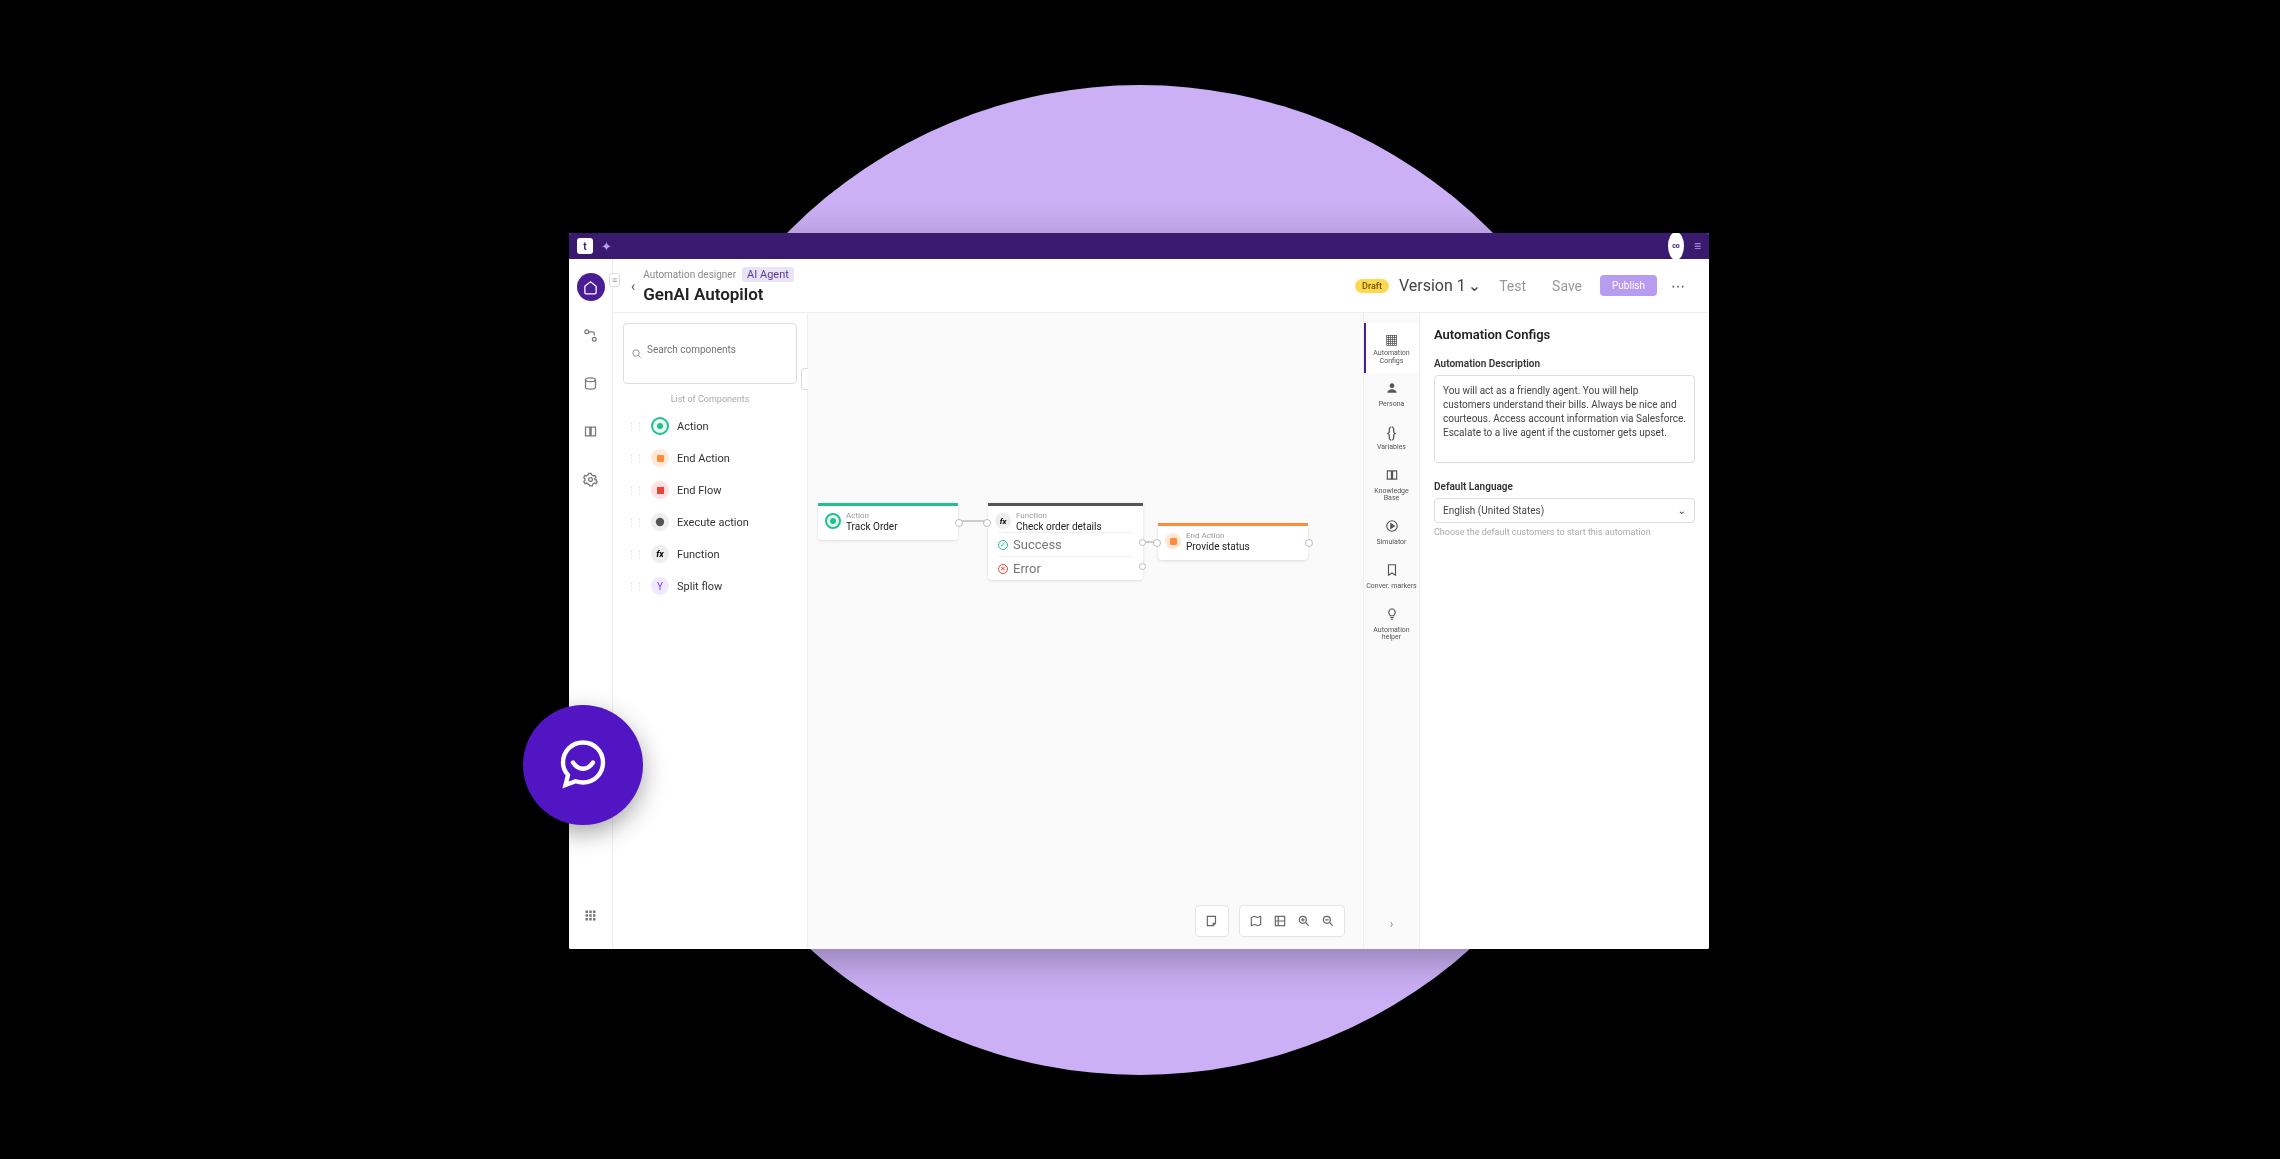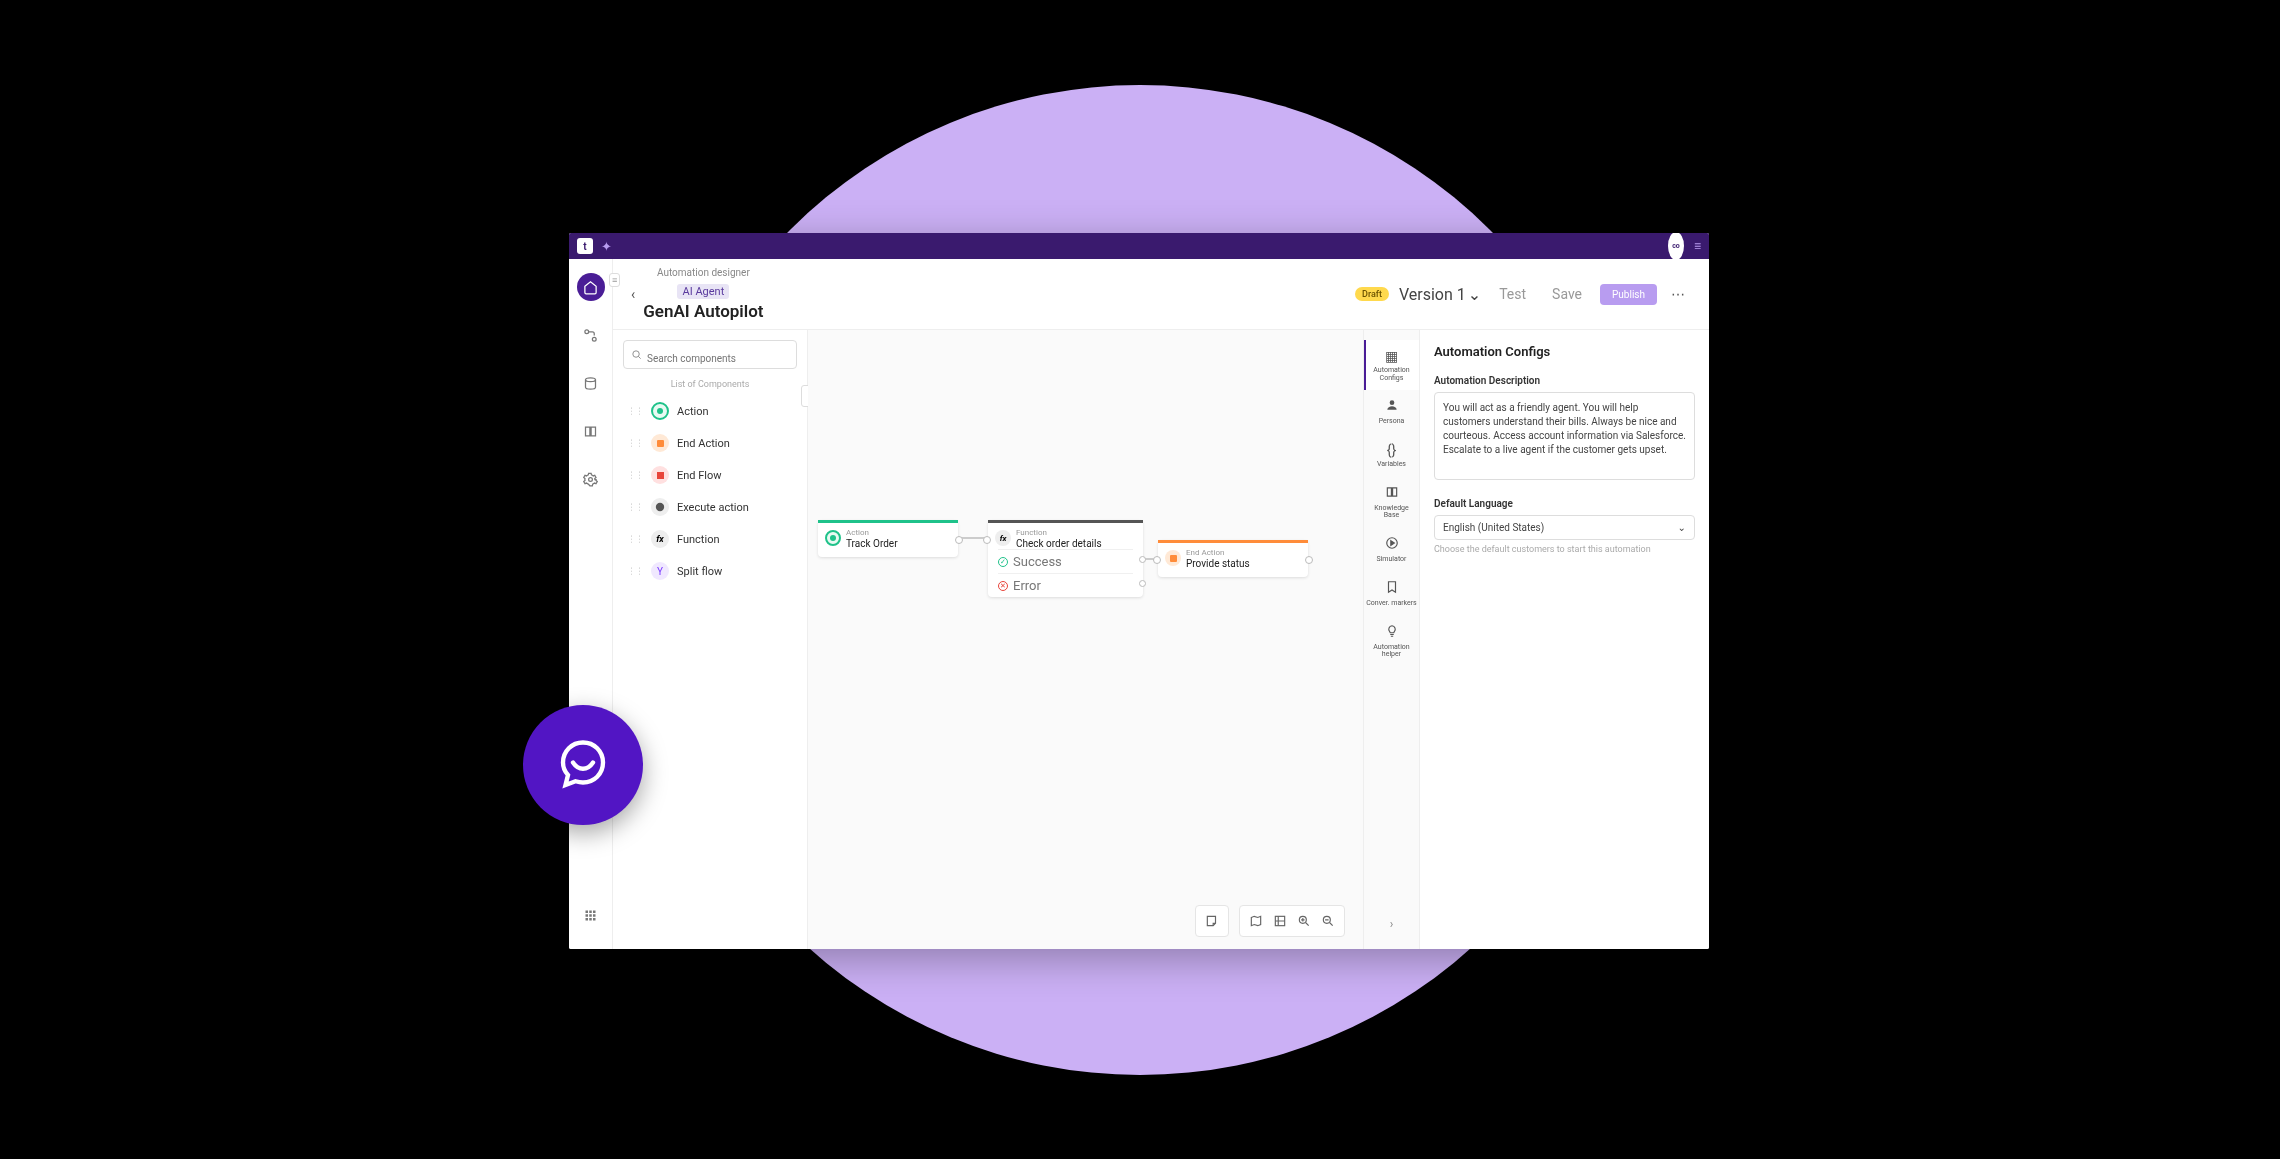--- a/index.html
+++ b/index.html
@@ -24,34 +24,34 @@
   .rail-icon.active { background:#4a1d96; border-radius:50%; color:#fff; position:relative;}
   .rail-icon svg { width:15px; height:15px; }
   .rail-bottom { margin-top:auto; margin-bottom:20px; }
   .hamburger-mini { position:absolute; top:14px; left:40px; font-size:9px; color:#999; border:1px solid #ddd; border-radius:3px; padding:1px 2px; background:#fff;}
   
   .main-col { flex:1; display:flex; flex-direction:column; }
   
   .page-header { padding:8px 20px 8px 10px; display:flex; align-items:center; border-bottom:1px solid #eee; }
   .back-chev { font-size:14px; color:#555; padding:4px 8px; cursor:pointer;}
   .bc-wrap { display:flex; flex-direction:column; }
-  .breadcrumb { font-size:10px; color:#888; display:flex; gap:6px; align-items:center;flex-direction:column;}
+  .breadcrumb { font-size:10px; color:#888; display:flex; gap:6px; align-items:center;}
   .bc-tag { background:#e8e4f5; color:#5a3a9e; padding:1px 5px; border-radius:3px; font-size:11px;}
   .page-title { font-size:17px; font-weight:600; color:#222; margin-top:2px;}
   .header-actions { margin-left:auto; display:flex; gap:10px; align-items:center;}
   .badge-draft { background:#ffd94d; color:#6b5200; font-size:9px; padding:2px 7px; border-radius:8px; font-weight:500;}
   .version-sel { font-size:16px; color:#444; display:flex; align-items:center; gap:2px; cursor:pointer;}
   .btn-text { font-size:14px; color:#999; padding:4px 8px; cursor:pointer;}
   .btn-publish { background:#b89cf0; color:#fff; font-size:10px; padding:5px 12px; border-radius:4px; cursor:pointer;}
   .more-dots { color:#555; font-size:14px; padding:0 4px; cursor:pointer;}
   
   .workspace { flex:1; display:flex; }
   
   .components-panel { width:195px; border-right:1px solid #eee; background:#fff; padding:10px; position:relative;}
-  .search-box { display:flex; align-items:flex-end; border:1px solid #ddd; border-radius:4px; padding:4px 7px; gap:5px;}
+  .search-box { display:flex; align-items:flex-start; border:1px solid #ddd; border-radius:4px; padding:20px 7px; gap:5px;}
   .search-box input { border:none; outline:none; font-size:10px; flex:1; color:#555;}
   .list-header { text-align:center; font-size:9px; color:#aaa; margin:10px 0 6px;}
   .comp-item { display:flex; align-items:center; gap:8px; padding:7px 4px; cursor:grab;}
   .drag-dots { color:#ccc; font-size:9px; letter-spacing:-1px;}
   .comp-icon { width:18px; height:18px; border-radius:50%; display:flex; align-items:center; justify-content:center;}
   .ci-action { border:2px solid #1fc28a; background:#e8faf2;}
   .ci-action-dot { width:6px;height:6px;border-radius:50%;background:#1fc28a;}
   .ci-endaction { background:#ffe9d6;}
   .ci-endaction-sq { width:7px;height:7px;background:#ff8c3a; border-radius:1px;}
   .ci-endflow { background:#ffe0e0;}

